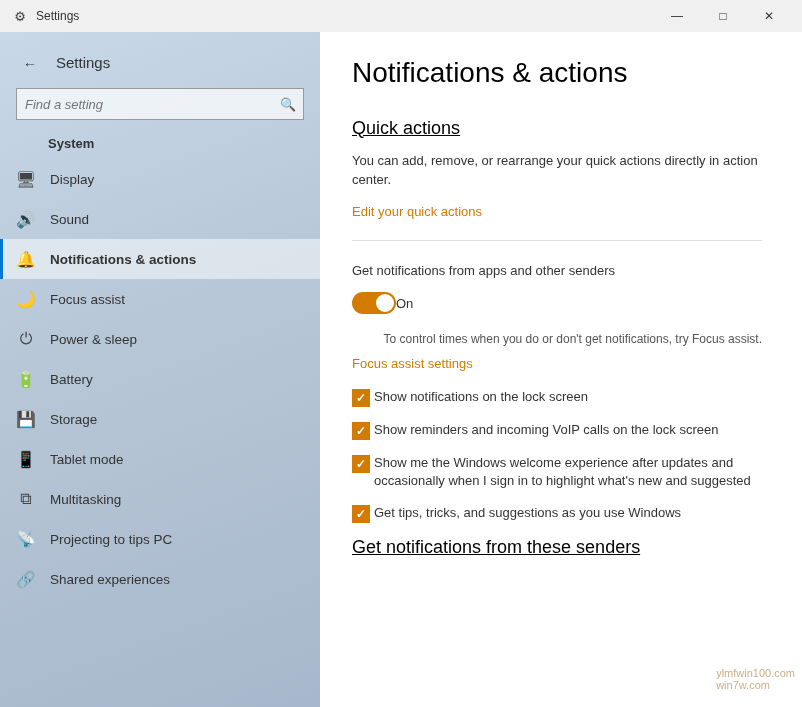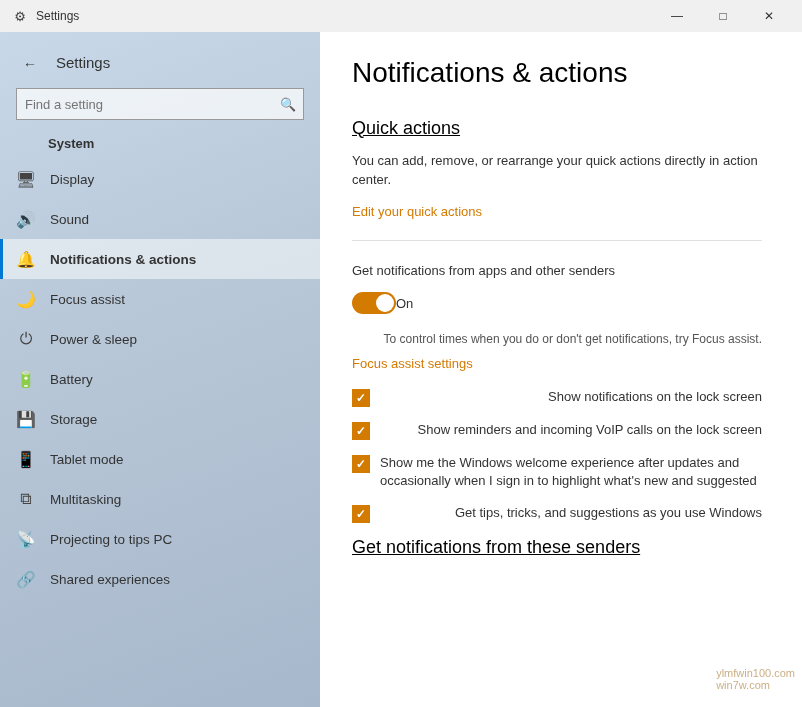--- a/index.html
+++ b/index.html
@@ -84,20 +84,21 @@
 
     .search-input {
       width: 100%;
       height: 32px;
       border: 1px solid #999;
       background: rgba(255,255,255,0.7);
       padding: 0 32px 0 8px;
       font-size: 13px;
       outline: none;
       color: #666;
+      font-style: italic;
     }
 
     .search-icon-btn {
       position: absolute;
       right: 0;
       top: 0;
       width: 32px;
       height: 32px;
       display: flex;
       align-items: center;
@@ -239,23 +240,22 @@
       color: #555;
       line-height: 1.5;
       margin-bottom: 6px;
       text-align: right;
     }
 
     
     .checkbox-row {
       display: flex;
       align-items: flex-start;
-      gap: 10px;
+      gap: 4px;
       margin-bottom: 14px;
-      justify-content: space-between;
     }
 
     .checkbox {
       width: 18px;
       height: 18px;
       background: #d37a00;
       border: none;
       display: flex;
       align-items: center;
       justify-content: center;

